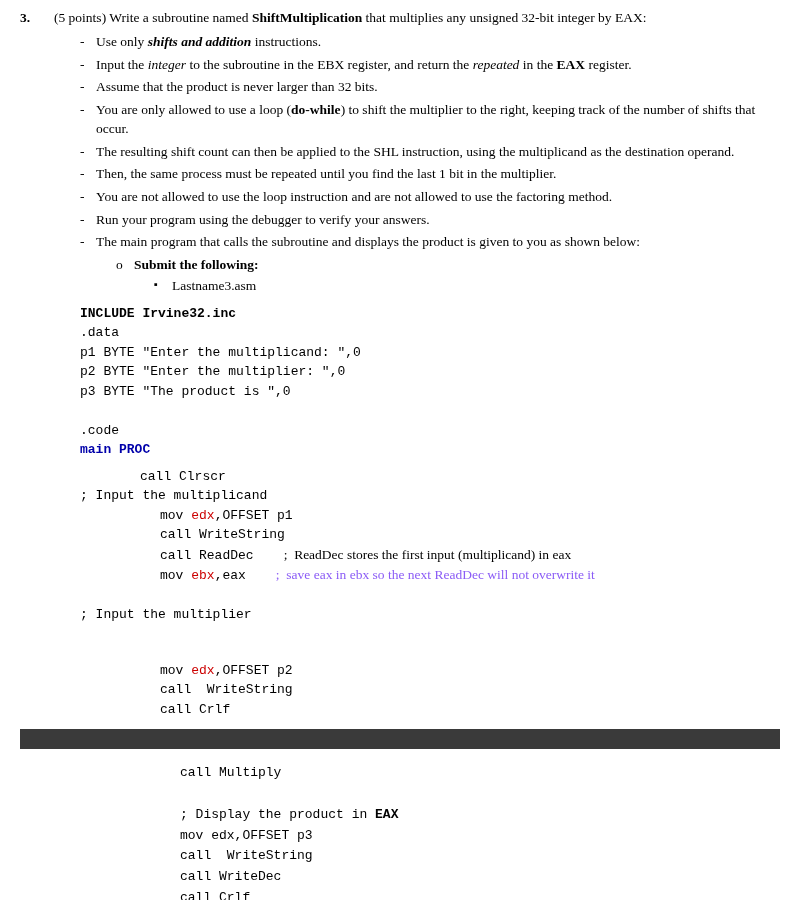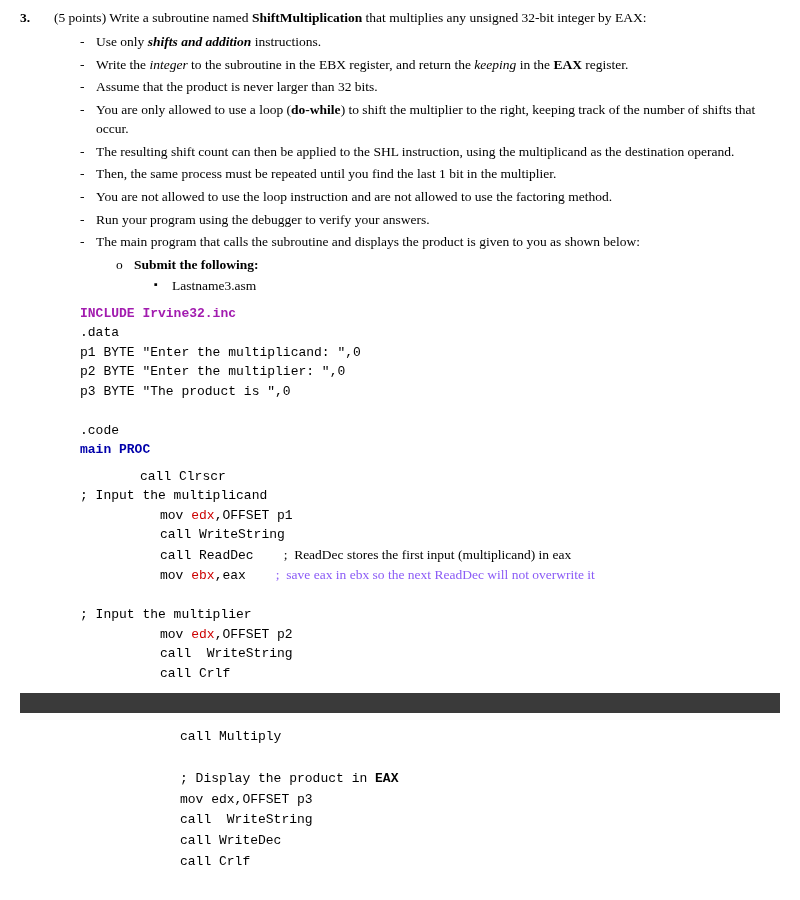--- a/index.html
+++ b/index.html
@@ -127,21 +127,21 @@
     </span>
   </div>
 
   <ul class="bullet-list">
 
     <li>
       <span>Use only </span><span class="bold-italic">shifts and addition</span><span> instructions.</span>
     </li>
 
     <li>
-      <span>Write the </span><span class="italic">integer</span><span> to the subroutine in the EBX register, and return the </span><span class="italic">keeping</span><span> in the <span class="bold">EAX</span> register.</span>
+      <span>Input the </span><span class="italic">integer</span><span> to the subroutine in the EBX register, and return the </span><span class="italic">repeated</span><span> in the <span class="bold">EAX</span> register.</span>
     </li>
 
     <li>
       <span>Assume that the product is never larger than 32 bits.</span>
     </li>
 
     <li>
       <span>You are only allowed to use a loop (<span class="bold">do-while</span>) to shift the multiplier to the right, keeping track of the number of shifts that occur.</span>
     </li>
 
@@ -170,37 +170,37 @@
             <li>
               <span>Lastname3.asm</span>
             </li>
           </ul>
         </li>
       </ul>
     </li>
   </ul>
 
   <div class="code-block">
-    <div style="color:#a21caf; font-weight:bold;">INCLUDE Irvine32.inc</div>
+    <div style="color:#000000; font-weight:bold;">INCLUDE Irvine32.inc</div>
     <div>.data</div>
     <div>p1 BYTE "Enter the multiplicand: ",0</div>
     <div>p2 BYTE "Enter the multiplier: ",0</div>
     <div>p3 BYTE "The product is ",0</div>
     <br>
     <div>.code</div>
     <div><span class="code-blue" style="color:#0000aa; font-weight:bold;">main PROC</span></div>
     <div style="margin-left:60px;margin-top:7px;">call Clrscr</div>
     <div>; Input the multiplicand</div>
     <div style="margin-left:80px;">mov <span style="color:#cc0000;">edx</span>,OFFSET p1</div>
     <div style="margin-left:80px;">call WriteString</div>
     <div style="margin-left:80px;">call ReadDec<span style="margin-left:30px; font-family:'Times New Roman',serif; font-size:13.5px; color:#000;">;&nbsp;&nbsp;ReadDec stores the first input (multiplicand) in eax</span></div>
     <div style="margin-left:80px;">mov <span style="color:#cc0000;">ebx</span>,eax<span style="margin-left:30px; font-family:'Times New Roman',serif; font-size:13.5px; color:#8b5cf6;">;&nbsp;&nbsp;save eax in ebx so the next ReadDec will not overwrite it</span></div>
     <br>
     <div>; Input the multiplier</div>
-    <div style="margin-left:80px;">mov <span style="color:#cc0000;">edx</span>,OFFSET p2</div>
+    <div style="margin-left:80px;margin-top:36px;">mov <span style="color:#cc0000;">edx</span>,OFFSET p2</div>
     <div style="margin-left:80px;">call&nbsp; WriteString</div>
     <div style="margin-left:80px;">call Crlf</div>
   </div>
 
   <div class="section-divider"></div>
 
   <div class="bottom-code">
     <div>call Multiply</div>
     <br>
     <div>; Display the product in <span class="bold">EAX</span></div>

